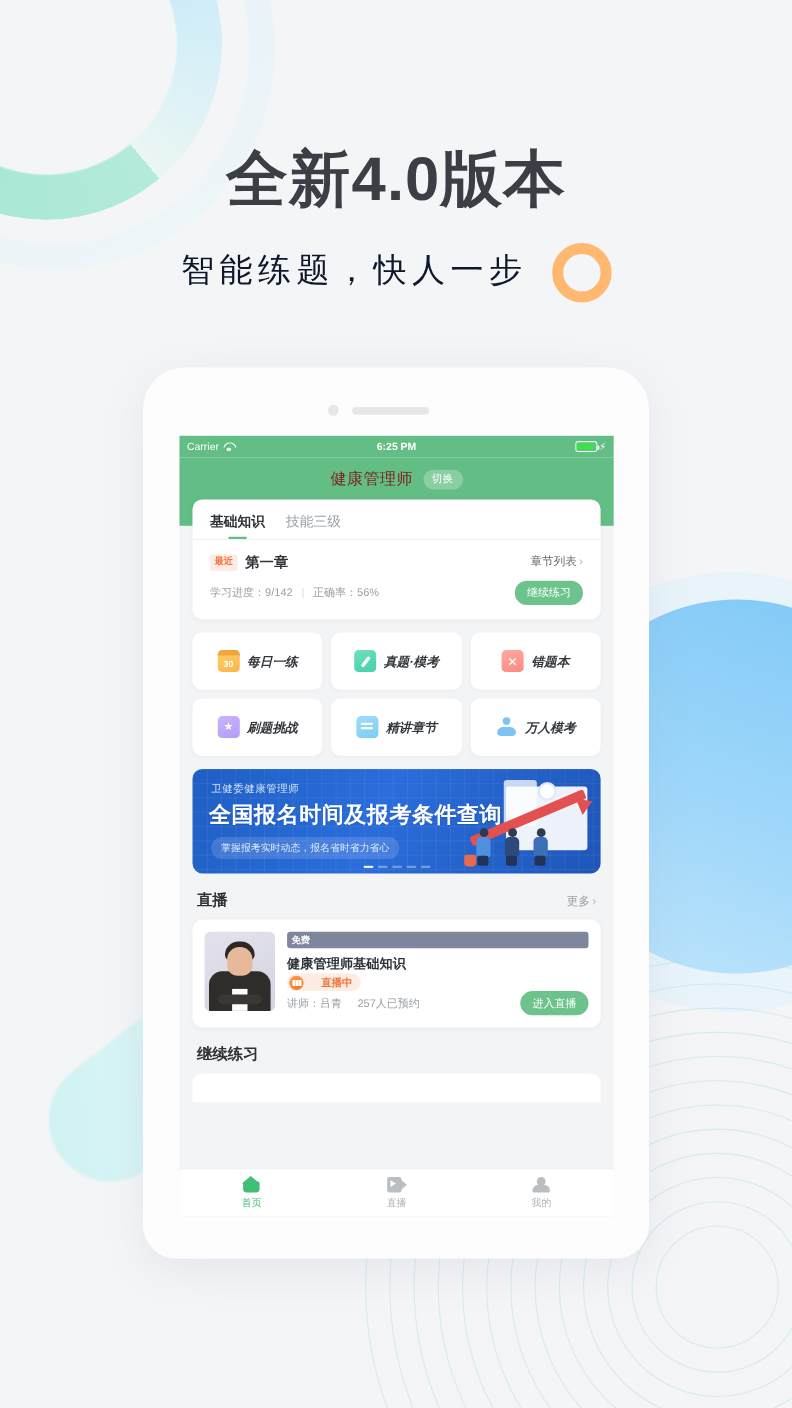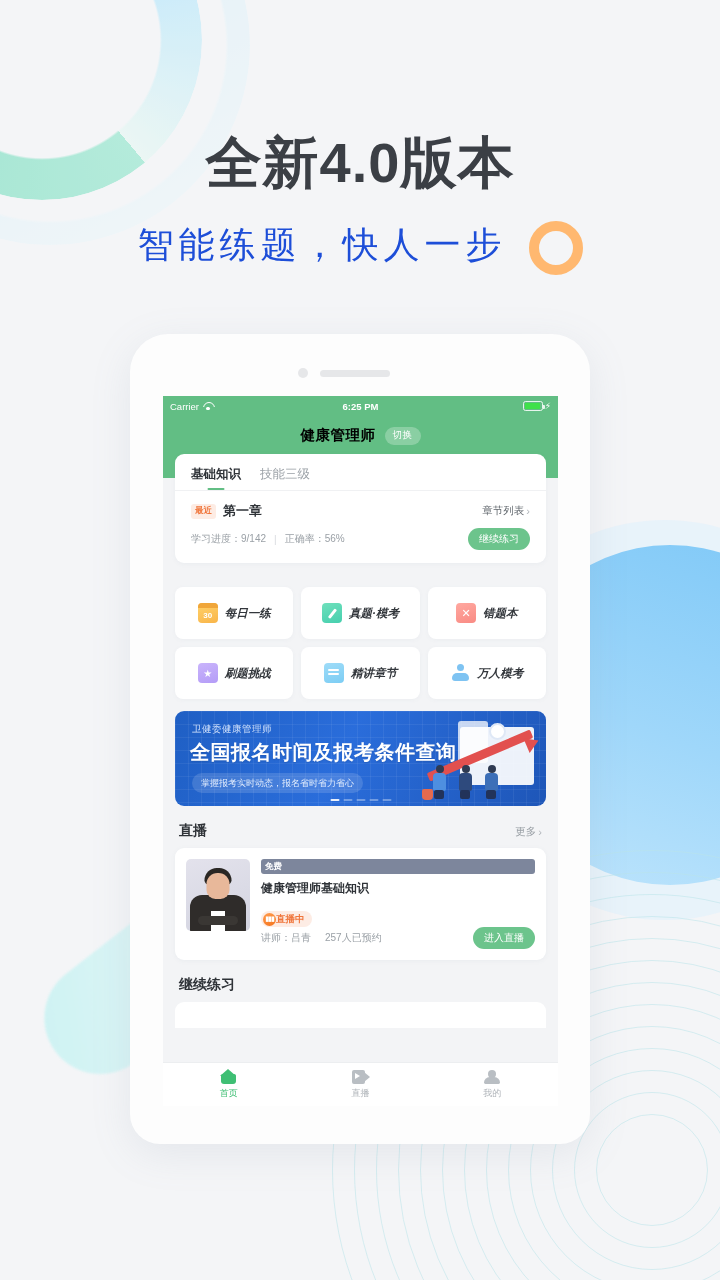--- a/index.html
+++ b/index.html
@@ -59,21 +59,21 @@
 
   
   .headline-wrap { position:relative; z-index:2; text-align:center; padding-top:132px; }
   .headline {
     font-size:56px; font-weight:bold; color:#3b3f45; letter-spacing:1px;
     line-height:1.12;
   }
   .subline-row {
     margin-top:22px; display:flex; align-items:center; justify-content:center; gap:22px;
   }
-  .subline { font-size:36px; color:#1d4ed8; letter-spacing:5px; }
+  .subline { font-size:30px; color:#0f172a; letter-spacing:5px; }
   .orange-ring {
     width:54px; height:54px; border-radius:50%;
     border:10px solid #ffb870; flex:0 0 auto; margin-top:4px;
   }
 
   
   .phone {
     position:absolute; z-index:3;
     left:130px; top:334px; width:460px; height:810px;
     background:#fdfdfd; border-radius:38px 38px 30px 30px;
@@ -112,21 +112,21 @@
      background:rgba(255,255,255,.85); border-radius:0 1px 1px 0; }
   .battery i { display:block; width:100%; height:100%; background:#3fe14a; border-radius:1px; }
   .bolt { font-size:9px; color:#fff; }
 
   
   .app-header {
     background:#62be84; height:62px; position:relative;
     display:flex; align-items:flex-start; justify-content:center; padding-top:10px;
   }
   .app-title-row { display:flex; align-items:center; gap:9px; }
-  .app-title { color:#000000; font-size:14.5px; font-weight:bold; letter-spacing:.5px; }
+  .app-title { color:#7f1d1d; font-size:14.5px; font-weight:normal; letter-spacing:.5px; }
   .switch-pill {
     background:rgba(255,255,255,.26); color:#fff; font-size:9.5px;
     padding:2.5px 8px; border-radius:9px; letter-spacing:.5px;
   }
 
   .scroll-area { position:absolute; left:0; top:82px; right:0; bottom:44px; }
 
   
   .card {
     background:#fff; border-radius:9px; margin:0 12px;
@@ -153,21 +153,21 @@
   .chev { font-size:11px; color:#b0b5ba; }
   .progress-row { display:flex; align-items:center; padding:8px 16px 13px; }
   .progress-text { font-size:10px; color:#9aa0a6; }
   .sep { color:#d8dbde; margin:0 8px; }
   .green-pill {
     margin-left:auto; background:#6cc48c; color:#fff; font-size:10px;
     padding:4px 11px; border-radius:11px; white-space:nowrap;
   }
 
   
-  .grid { display:grid; grid-template-columns:repeat(3,1fr); gap:8px; padding:24px 12px 0; }
+  .grid { display:grid; grid-template-columns:repeat(3,1fr); gap:8px; padding:12px 12px 0; }
   .grid-cell {
     background:#fff; border-radius:8px; height:52px;
     display:flex; align-items:center; justify-content:center; gap:7px;
     box-shadow:0 1px 4px rgba(120,140,160,.06);
   }
   .gi { width:20px; height:20px; border-radius:4px; flex:0 0 auto; position:relative;
         display:flex; align-items:center; justify-content:center; }
   .gi-label { font-size:11.5px; color:#33373c; font-weight:bold;font-style:italic; }
   .ic-cal { background:linear-gradient(160deg,#ffd26a,#f9b54a); color:#fff; font-size:8px; font-weight:bold; }
   .ic-cal::before{content:"";position:absolute;left:0;top:0;right:0;height:5px;
@@ -251,21 +251,21 @@
      width:56px; height:36px; border-radius:12px 12px 0 0; background:#2f2c2a; }
   .lt-shirt { position:absolute; left:50%; bottom:0; transform:translateX(-50%);
      width:14px; height:20px; background:#fff; }
   .lt-arm { position:absolute; left:50%; bottom:6px; transform:translateX(-50%);
      width:40px; height:9px; border-radius:5px; background:#3a3734; }
   .live-body { flex:1; min-width:0; display:flex; flex-direction:column; }
   .live-row1 { display:flex; gap:6px;flex-direction:column; }
   .free-badge { background:#7d869c; color:#fff; font-size:8.5px; padding:1.5px 4px;
      border-radius:3px; font-weight:bold; }
   .live-name { font-size:12px; font-weight:bold; color:#2f3338; white-space:nowrap; }
-  .onair { margin-top:14px; display:inline-flex; align-items:center; gap:0;
+  .onair { margin-top:0; display:inline-flex; align-items:center; gap:16px;
      background:#fdece4; border-radius:9px; padding:1.5px 7px 1.5px 2px; align-self:flex-start; }
   .onair-dot { width:13px;height:13px;border-radius:50%;
      background:linear-gradient(160deg,#ff9b4d,#f5761f); color:#fff; font-size:7px;
      display:flex;align-items:center;justify-content:center; letter-spacing:-1px; }
   .onair-txt { color:#f0763c; font-size:9.5px; font-weight:bold; }
   .live-row3 { margin-top:auto; display:flex; align-items:center; }
   .live-meta { font-size:10px; color:#9aa0a6; }
   .live-meta + .live-meta { margin-left:14px; }
   .enter-pill { margin-left:auto; background:#6cc48c; color:#fff; font-size:10px;
      padding:4px 11px; border-radius:11px; white-space:nowrap; }

